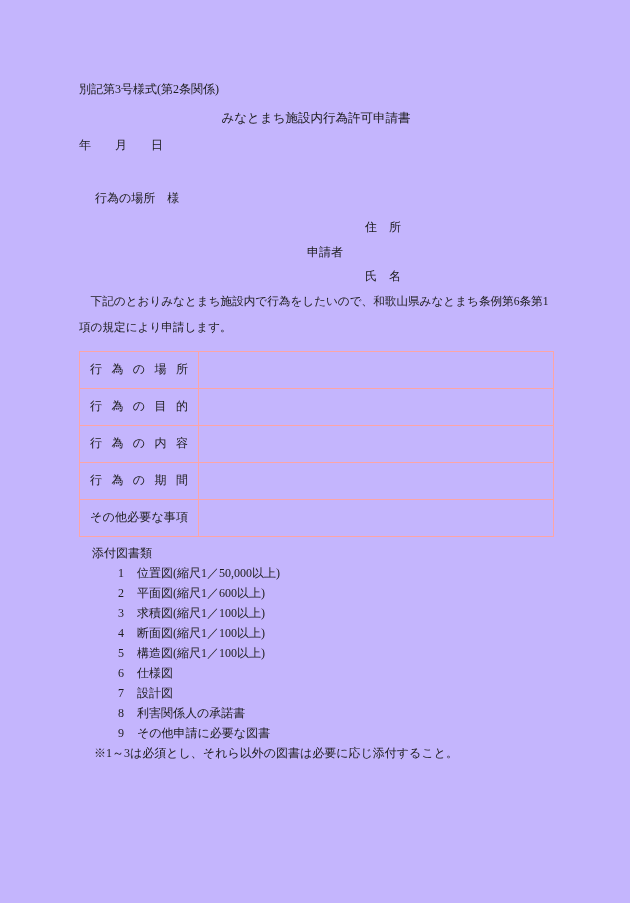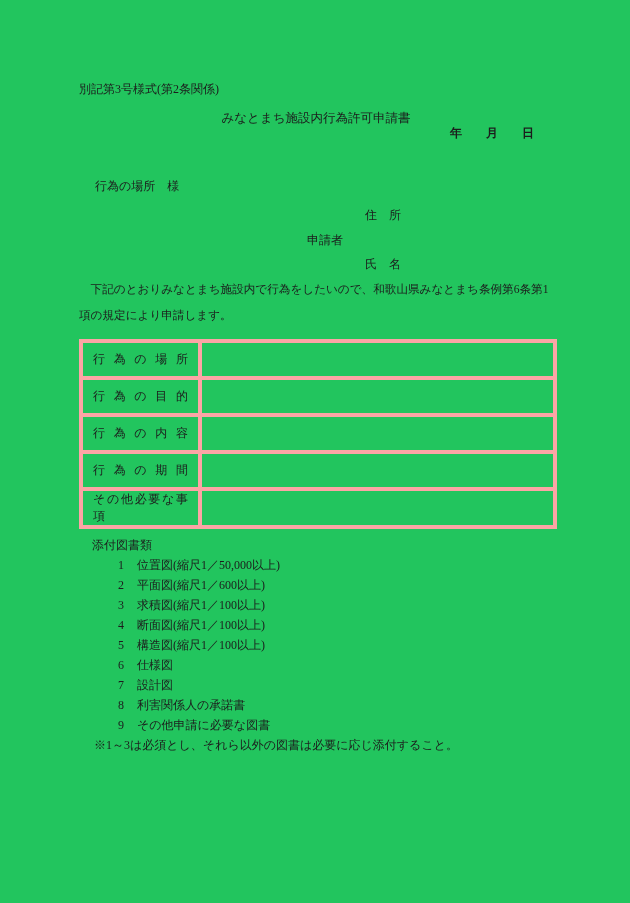--- a/index.html
+++ b/index.html
@@ -2,42 +2,42 @@
 <html><head>
 <meta charset="utf-8">
 <style>
   * { box-sizing: border-box; margin: 0; padding: 0; }
   html, body { background: #ffffff; }
   .page {
     position: relative;
     width: 630px;
     height: 903px;
     margin: 0 auto;
-    background: #22c55e;
+    background: #c4b5fd;
     font-family: "Liberation Serif", "DejaVu Serif", serif;
     color: #1c1c1c;
     font-size: 12px;
     overflow: hidden;
   }
   .content { padding: 82px 77px 0 79px; }
 
   .notation { line-height: 15px; font-size: 12px; }
 
   .doc-title {
     margin-top: 13px;
     text-align: center;
     font-size: 12.5px;
     line-height: 16px;
   }
 
   .dateline {
-    text-align: right;
+    margin-top: 12px;
+    text-align: left;
     padding-right: 19px;
     line-height: 15px;
-    font-weight: bold;
   }
 
   .addressee {
     margin-top: 38px;
     padding-left: 16px;
     line-height: 15px;
   }
 
   .applicant-block { margin-top: 9px; }
   .applicant-line { line-height: 24.5px; }
@@ -53,21 +53,21 @@
     width: 478px;
   }
 
   .form-table {
     margin-top: 10px;
     border-collapse: collapse;
     width: 474px;
     table-layout: fixed;
   }
   .form-table td {
-    border: 4px solid #fca5a5;
+    border: 1px solid #fca5a5;
     height: 37px;
     vertical-align: middle;
   }
   td.label-cell { width: 119px; padding: 0 10px; }
   td.value-cell { width: 355px; }
   .label-just {
     display: block;
     text-align: justify;
     text-align-last: justify;
     font-size: 12px;

